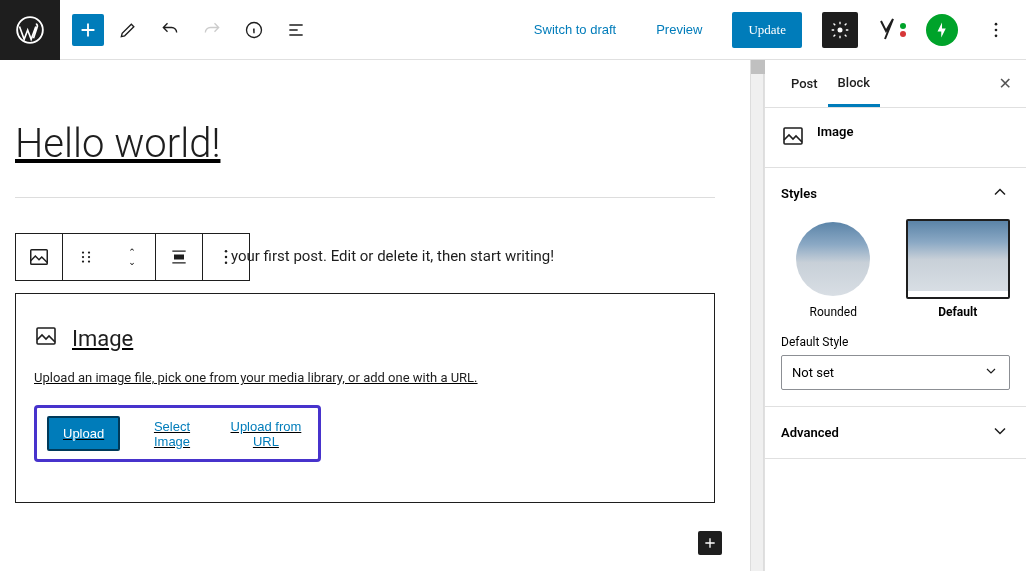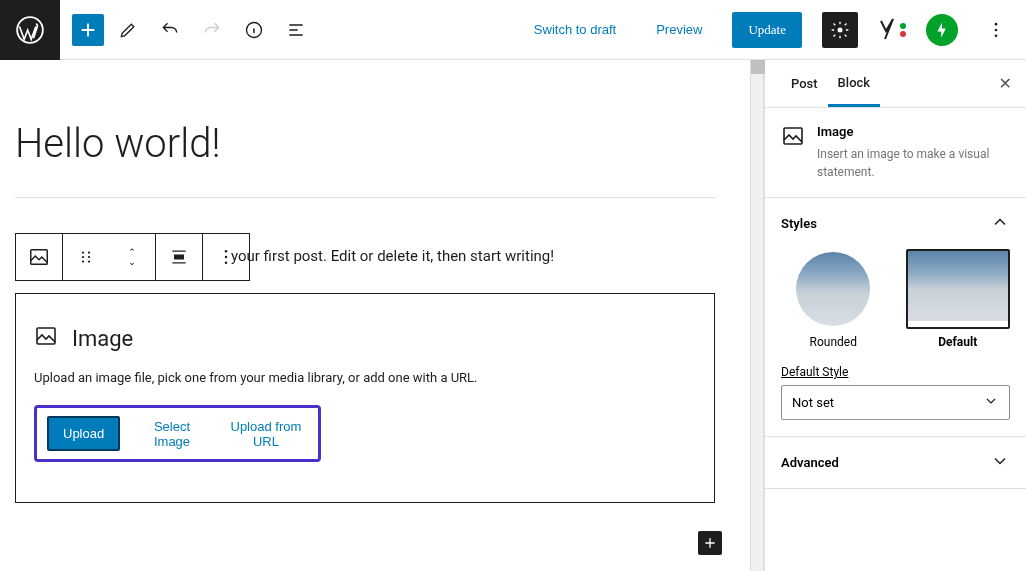--- a/index.html
+++ b/index.html
@@ -12,21 +12,21 @@
 .add-btn { background: #007cba; color: #fff; width: 32px; height: 32px; border-radius: 2px; }
 .topbar-right { margin-left: auto; display: flex; align-items: center; gap: 20px; padding-right: 12px; }
 .link-btn { color: #007cba; font-size: 13px; padding: 8px 10px; background: transparent; border: none; cursor: pointer; }
 .update-btn { background: #007cba; color: #fff; border: none; padding: 10px 16px; font-size: 13px; border-radius: 2px; cursor: pointer; font-family: Liberation Serif, serif; }
 .settings-btn { width: 36px; height: 36px; background: #1e1e1e; color: #fff; display: flex; align-items: center; justify-content: center; border-radius: 2px; }
 .jetpack-btn { width: 32px; height: 32px; background: #00a32a; border-radius: 50%; display: flex; align-items: center; justify-content: center; }
 .yoast-btn { display: flex; align-items: center; gap: 2px; }
 
 .main-area { display: flex; height: 511px; }
 .editor { flex: 1; position: relative; overflow: hidden; }
-.editor-content { padding: 60px 15px 20px 15px; max-width: 730px; }
+.editor-content { padding: 60px 15px 20px 15px; max-width: 730px; text-decoration: underline; }
 .post-title { font-size: 40px; font-weight: 300; color: #1e1e1e; margin-bottom: 30px; }
 .title-underline { border-bottom: 1px solid #ddd; margin-bottom: 35px; }
 
 .block-toolbar { display: inline-flex; border: 1px solid #1e1e1e; background: #fff; position: relative; }
 .toolbar-group { display: flex; border-right: 1px solid #1e1e1e; }
 .toolbar-group:last-child { border-right: none; }
 .toolbar-btn { width: 46px; height: 46px; display: flex; align-items: center; justify-content: center; background: transparent; border: none; cursor: pointer; }
 .toolbar-btn-wide { width: 46px; }
 .stacked-arrows { display: flex; flex-direction: column; font-size: 9px; line-height: 10px; }
 .paragraph-text { position: absolute; left: 216px; top: 14px; font-size: 15px; color: #1e1e1e; white-space: nowrap; }
@@ -58,21 +58,21 @@
 .panel-body { padding: 0 16px 16px; }
 .styles-row { display: flex; gap: 20px; margin-bottom: 16px; }
 .style-option { flex: 1; text-align: center; }
 .style-thumb { width: 100%; height: 80px; border-radius: 2px; margin-bottom: 6px; position: relative; overflow: hidden; }
 .style-thumb.default { border: 2px solid #1e1e1e; }
 .style-thumb.rounded .cloud-bg { border-radius: 50%; width: 74px; height: 74px; margin: 3px auto; }
 .cloud-bg { background: linear-gradient(180deg, #5b84a8 0%, #8aa8c4 30%, #c8d0d8 55%, #d8dee4 100%); width: 100%; height: 70px; }
 .caption-line { font-size: 6px; color: #555; margin-top: 2px; }
 .style-name { font-size: 12px; }
 .style-name.active { font-weight: 700; }
-.field-label { font-size: 12px; margin-bottom: 6px; display: block; text-decoration: underline; }
+.field-label { font-size: 12px; margin-bottom: 6px; display: block; }
 .select-wrap { border: 1px solid #8c8f94; border-radius: 2px; padding: 7px 10px; display: flex; justify-content: space-between; align-items: center; background: #fff; cursor: pointer; }
 
 .svg-icon { display: block; }
 </style>
 </head>
 <body>
 
 <div class="topbar">
   <div class="wp-logo">
     <svg class="svg-icon" width="28" height="28" viewBox="0 0 24 24" fill="none">
@@ -239,21 +239,20 @@
     </div>
     <div class="block-info">
       <span>
         <svg width="24" height="24" viewBox="0 0 24 24">
             <rect x="3" y="4" width="18" height="16" rx="1" stroke="#1e1e1e" stroke-width="1.6" fill="none"></rect>
             <path d="M3 16l5-5 4 4 3-3 6 6" stroke="#1e1e1e" stroke-width="1.6" fill="none"></path>
           </svg>
       </span>
       <div class="block-info-text">
         <h4>Image</h4>
-        <p>Insert an image to make a visual statement.</p>
       </div>
     </div>
 
     <div class="panel">
       <div class="panel-header">
         <span>Styles</span>
         <span>
           <svg width="20" height="20" viewBox="0 0 24 24">
               <path d="M6 15l6-6 6 6" stroke="#1e1e1e" stroke-width="1.8" fill="none"></path>
             </svg>

